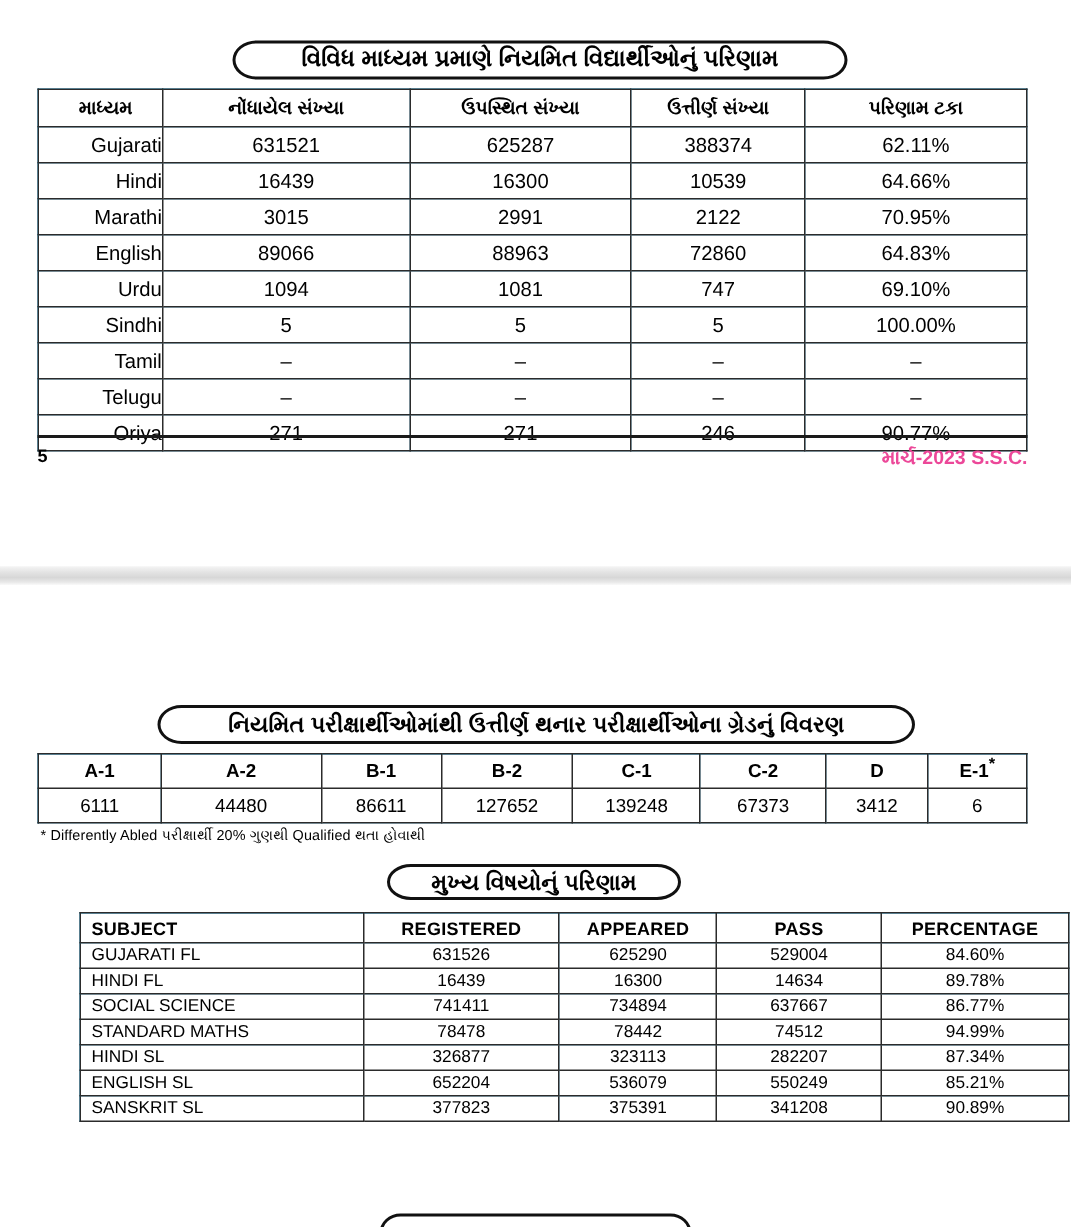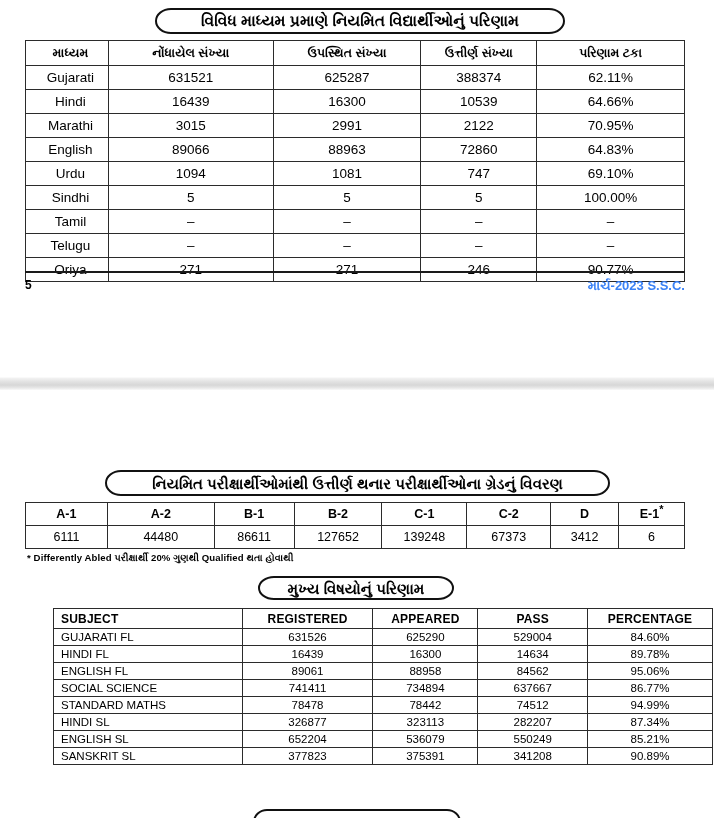--- a/index.html
+++ b/index.html
@@ -17,20 +17,21 @@
     height: 818px;
     background: #ffffff;
   }
 
   
   .sheet {
     position: absolute;
     left: 0;
     width: 574px;
     background: #ffffff;
+    margin-top: 19px;
   }
   .sheet-one { top: 0; height: 377px; }
 
   
   .page-divider {
     position: absolute;
     left: 0; top: 377px;
     width: 714px; height: 13px;
     background: linear-gradient(to bottom,
        #ffffff 0%, #f2f2f2 8%, #e3e3e3 35%,
@@ -77,21 +78,21 @@
     width: 660px;
   }
   #table-medium th {
     height: 25px;
     font-size: 12.5px;
   }
   #table-medium td {
     height: 24px;
     font-size: 13.5px;
   }
-  #table-medium .c-label { text-align: center;  padding-left: 7px; }
+  #table-medium .c-label { text-align: right;  padding-left: 7px; }
   #table-medium .c-num   { text-align: center; }
   #table-medium th.c-label { text-align: center; }
 
   
   #table-grades {
     left: 25px; top: 502px;
     width: 660px;
   }
   #table-grades th {
     height: 23px;
@@ -152,31 +153,31 @@
     left: 0; top: 0;
     font-size: 12px;
     font-weight: 700;
     color: #000000;
   }
   .footer-exam {
     position: absolute;
     right: 0; top: 0;
     font-size: 13px;
     font-weight: 700;
-    color: #3b82f6;
+    color: #ec4899;
     white-space: nowrap;
   }
 
   
   .grade-footnote {
     position: absolute;
     left: 27px; top: 552px;
     width: 500px;
     font-size: 9.6px;
-    font-weight: 700;
+    font-weight: 400;
     color: #000000;
     white-space: nowrap;
     letter-spacing: 0.1px;
   }
 
   
   #capsule-clipped {
     position: absolute;
     left: 253px; top: 809px;
     width: 208px; height: 26px;
@@ -376,27 +377,20 @@
           <td>84.60%</td>
         </tr>
         <tr>
           <td class="s-label">HINDI FL</td>
           <td>16439</td>
           <td>16300</td>
           <td>14634</td>
           <td>89.78%</td>
         </tr>
         <tr>
-          <td class="s-label">ENGLISH FL</td>
-          <td>89061</td>
-          <td>88958</td>
-          <td>84562</td>
-          <td>95.06%</td>
-        </tr>
-        <tr>
           <td class="s-label">SOCIAL SCIENCE</td>
           <td>741411</td>
           <td>734894</td>
           <td>637667</td>
           <td>86.77%</td>
         </tr>
         <tr>
           <td class="s-label">STANDARD MATHS</td>
           <td>78478</td>
           <td>78442</td>

